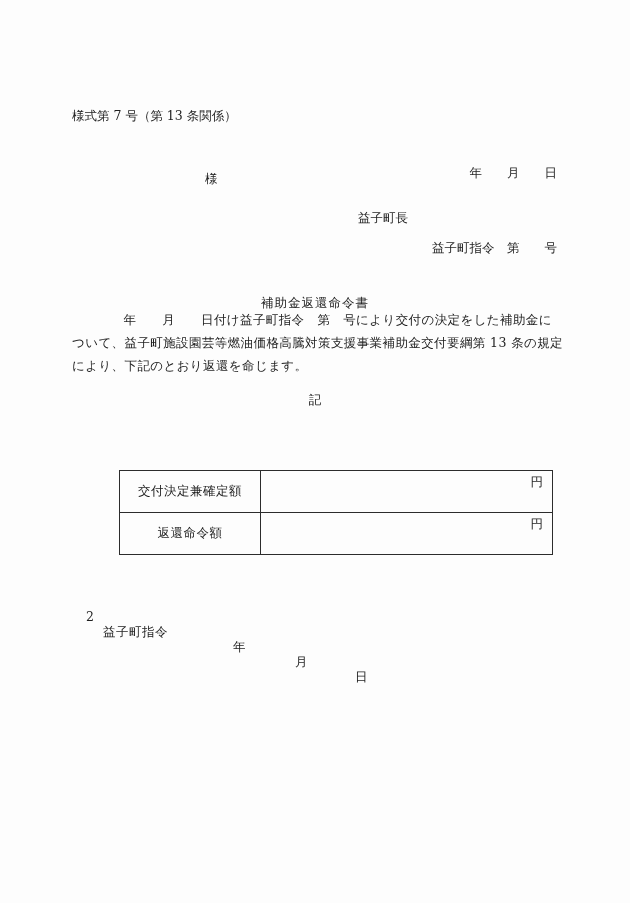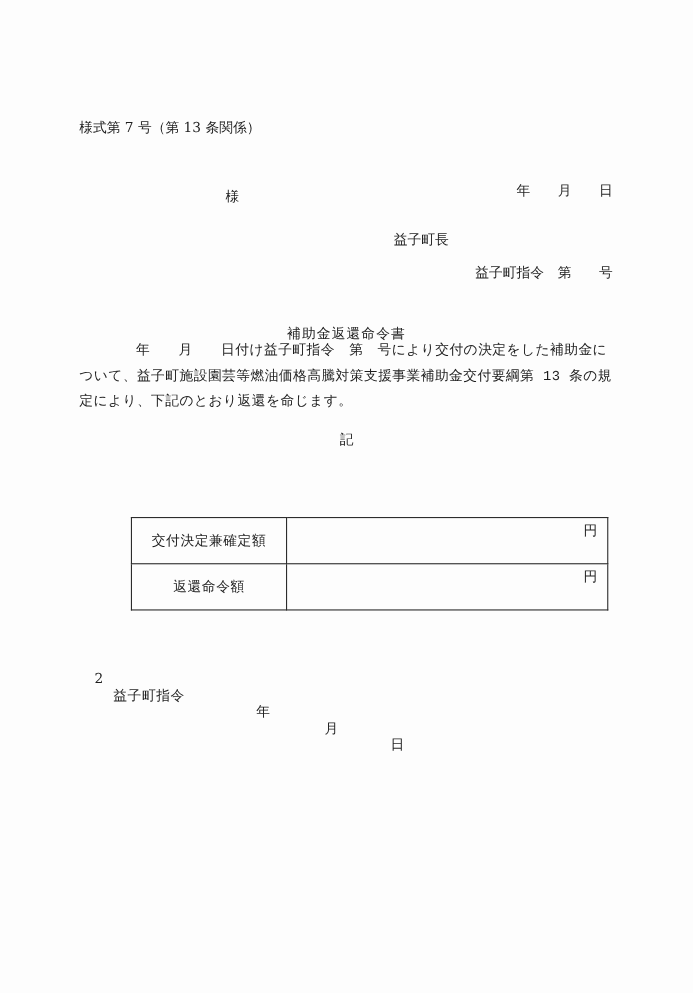--- a/index.html
+++ b/index.html
@@ -38,21 +38,20 @@
     white-space: pre;
     margin-top: 48px;
   }
 
   .body-paragraph {
     left: 72px; top: 308px;
     width: 492px;
     line-height: 23px;
     letter-spacing: 0.4px;
     white-space: pre-wrap;
-    font-family: Liberation Mono, monospace;
   }
 
   .ki-marker {
     left: 0; width: 630px;
     top: 392px;
     text-align: center;
     white-space: pre;
   }
 
   .item-row { white-space: pre; }

